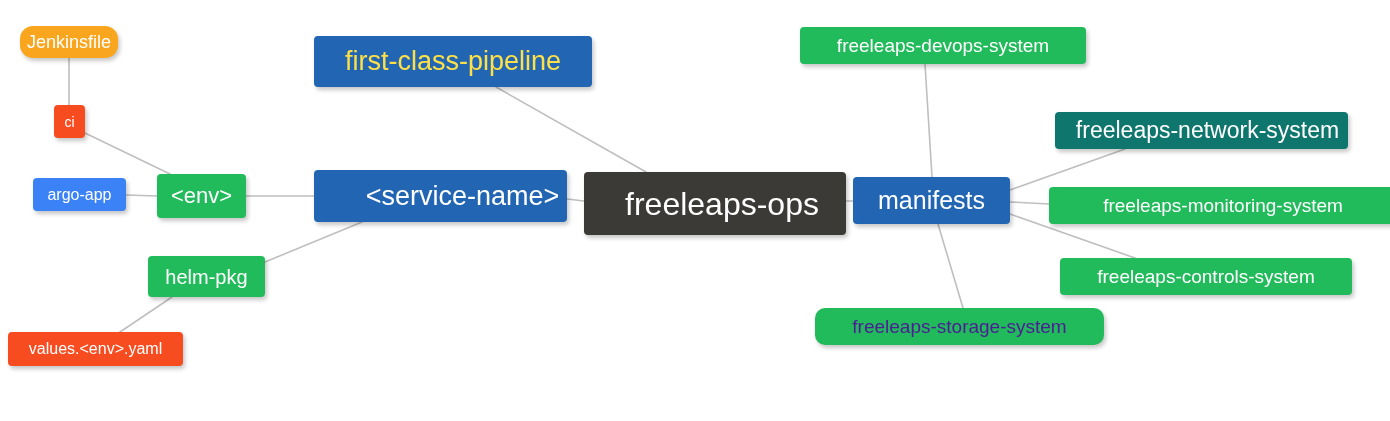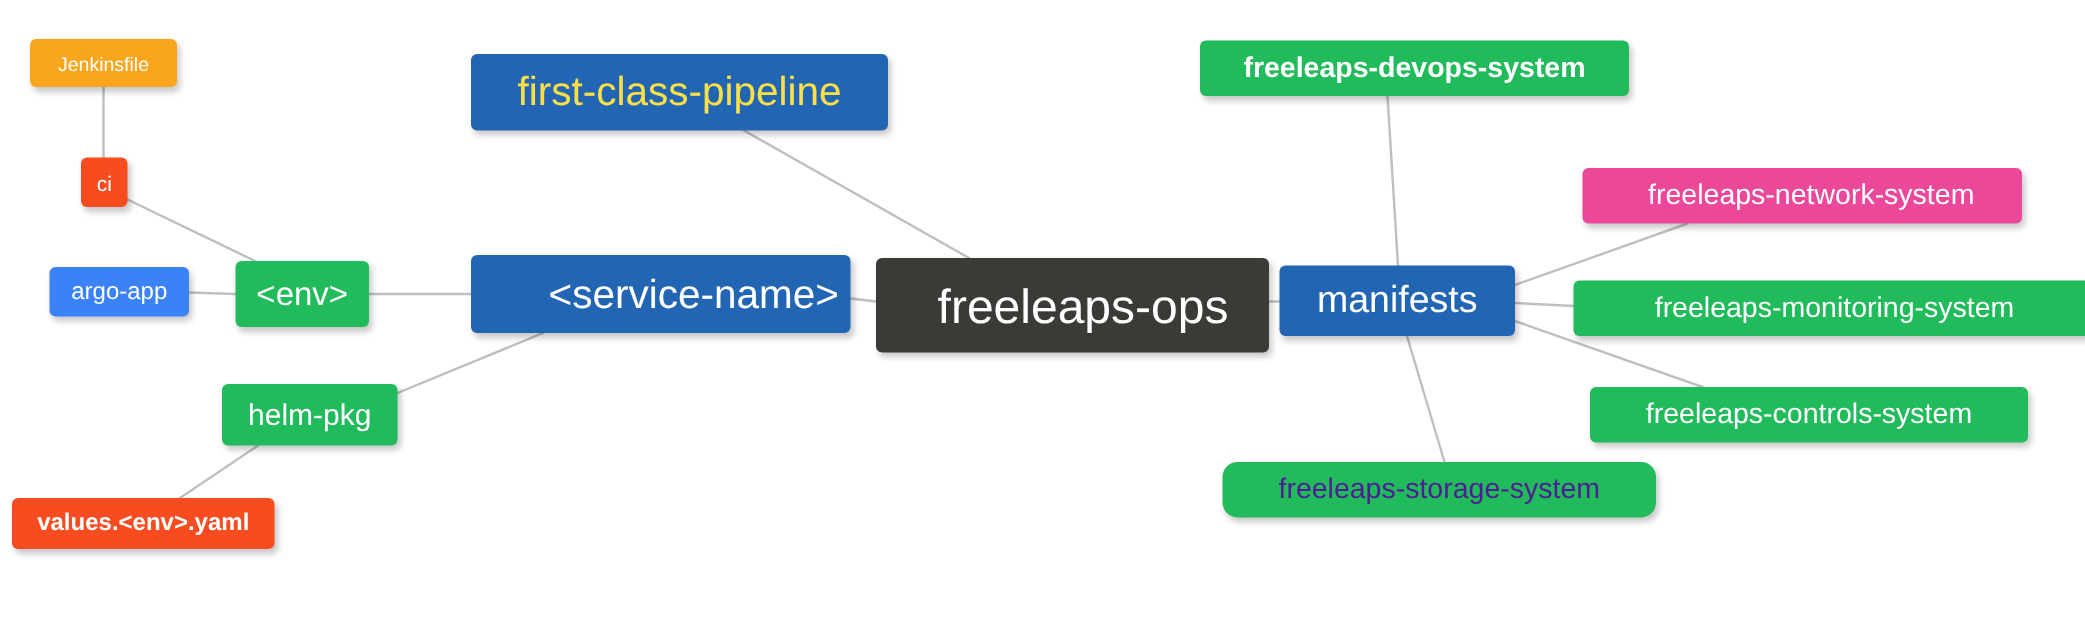--- a/index.html
+++ b/index.html
@@ -58,54 +58,54 @@
       <line x1="567" y1="199" x2="584" y2="201" stroke="#bfbfbf" stroke-width="1.6" stroke-linecap="round"></line>
       <line x1="496" y1="87" x2="646" y2="172" stroke="#bfbfbf" stroke-width="1.6" stroke-linecap="round"></line>
       <line x1="846" y1="201" x2="853" y2="201" stroke="#bfbfbf" stroke-width="1.6" stroke-linecap="round"></line>
       <line x1="932" y1="177" x2="925" y2="64" stroke="#bfbfbf" stroke-width="1.6" stroke-linecap="round"></line>
       <line x1="1010" y1="190" x2="1125" y2="149" stroke="#bfbfbf" stroke-width="1.6" stroke-linecap="round"></line>
       <line x1="1010" y1="202" x2="1049" y2="204" stroke="#bfbfbf" stroke-width="1.6" stroke-linecap="round"></line>
       <line x1="1010" y1="214" x2="1135" y2="258" stroke="#bfbfbf" stroke-width="1.6" stroke-linecap="round"></line>
       <line x1="938" y1="224" x2="963" y2="308" stroke="#bfbfbf" stroke-width="1.6" stroke-linecap="round"></line>
     </svg>
   <div id="node-layer">
-      <div class="node" style="left: 20px; top: 26px; width: 98px; height: 32px; background: rgb(249, 166, 30); color: rgb(255, 255, 255); font-size: 13px;">
+      <div class="node" style="left: 20px; top: 26px; width: 98px; height: 32px; background: rgb(249, 166, 30); color: rgb(255, 255, 255); font-size: 18px; border-radius: 13px;">
         <span class="node-label">Jenkinsfile</span>
       </div>
       <div class="node" style="left: 54px; top: 105px; width: 31px; height: 33px; background: rgb(247, 76, 32); color: rgb(255, 255, 255); font-size: 14px;">
         <span class="node-label">ci</span>
       </div>
       <div class="node" style="left: 33px; top: 178px; width: 93px; height: 33px; background: #3b82f6; color: rgb(255, 255, 255); font-size: 16px;">
         <span class="node-label">argo-app</span>
       </div>
       <div class="node" style="left: 157px; top: 174px; width: 89px; height: 44px; background: rgb(34, 187, 91); color: rgb(255, 255, 255); font-size: 22px;">
         <span class="node-label">&lt;env&gt;</span>
       </div>
       <div class="node" style="left: 148px; top: 256px; width: 117px; height: 41px; background: rgb(34, 187, 91); color: rgb(255, 255, 255); font-size: 20px;">
         <span class="node-label">helm-pkg</span>
       </div>
-      <div class="node" style="left: 8px; top: 332px; width: 175px; height: 34px; background: rgb(247, 76, 32); color: rgb(255, 255, 255); font-size: 16px; font-weight: bold;">
+      <div class="node" style="left: 8px; top: 332px; width: 175px; height: 34px; background: rgb(247, 76, 32); color: rgb(255, 255, 255); font-size: 16px;">
         <span class="node-label">values.&lt;env&gt;.yaml</span>
       </div>
       <div class="node" style="left: 314px; top: 36px; width: 278px; height: 51px; background: rgb(34, 102, 179); color: #fde047; font-size: 27px;">
         <span class="node-label">first-class-pipeline</span>
       </div>
       <div class="node" style="left: 314px; top: 170px; width: 253px; height: 52px; background: rgb(34, 102, 179); color: rgb(255, 255, 255); font-size: 27px; padding-left: 44px;">
         <span class="node-label">&lt;service-name&gt;</span>
       </div>
       <div class="node" style="left: 584px; top: 172px; width: 262px; height: 63px; background: rgb(60, 58, 54); color: rgb(255, 255, 255); font-size: 32px; padding-left: 14px;">
         <span class="node-label">freeleaps-ops</span>
       </div>
       <div class="node" style="left: 853px; top: 177px; width: 157px; height: 47px; background: rgb(34, 102, 179); color: rgb(255, 255, 255); font-size: 25px;">
         <span class="node-label">manifests</span>
       </div>
-      <div class="node" style="left: 800px; top: 27px; width: 286px; height: 37px; background: rgb(34, 187, 91); color: rgb(255, 255, 255); font-size: 19px; font-weight: bold;">
+      <div class="node" style="left: 800px; top: 27px; width: 286px; height: 37px; background: rgb(34, 187, 91); color: rgb(255, 255, 255); font-size: 19px;">
         <span class="node-label">freeleaps-devops-system</span>
       </div>
-      <div class="node" style="left: 1055px; top: 112px; width: 293px; height: 37px; background: #ec4899; color: rgb(255, 255, 255); font-size: 19px; padding-left: 12px;">
+      <div class="node" style="left: 1055px; top: 112px; width: 293px; height: 37px; background: #0f766e; color: rgb(255, 255, 255); font-size: 23px; padding-left: 12px;">
         <span class="node-label">freeleaps-network-system</span>
       </div>
       <div class="node" style="left: 1049px; top: 187px; width: 348px; height: 37px; background: rgb(34, 187, 91); color: rgb(255, 255, 255); font-size: 19px;">
         <span class="node-label">freeleaps-monitoring-system</span>
       </div>
       <div class="node" style="left: 1060px; top: 258px; width: 292px; height: 37px; background: rgb(34, 187, 91); color: rgb(255, 255, 255); font-size: 19px;">
         <span class="node-label">freeleaps-controls-system</span>
       </div>
       <div class="node" style="left: 815px; top: 308px; width: 289px; height: 37px; background: rgb(34, 187, 91); color: #4c1d95; font-size: 19px; border-radius: 10px;">
         <span class="node-label">freeleaps-storage-system</span>

